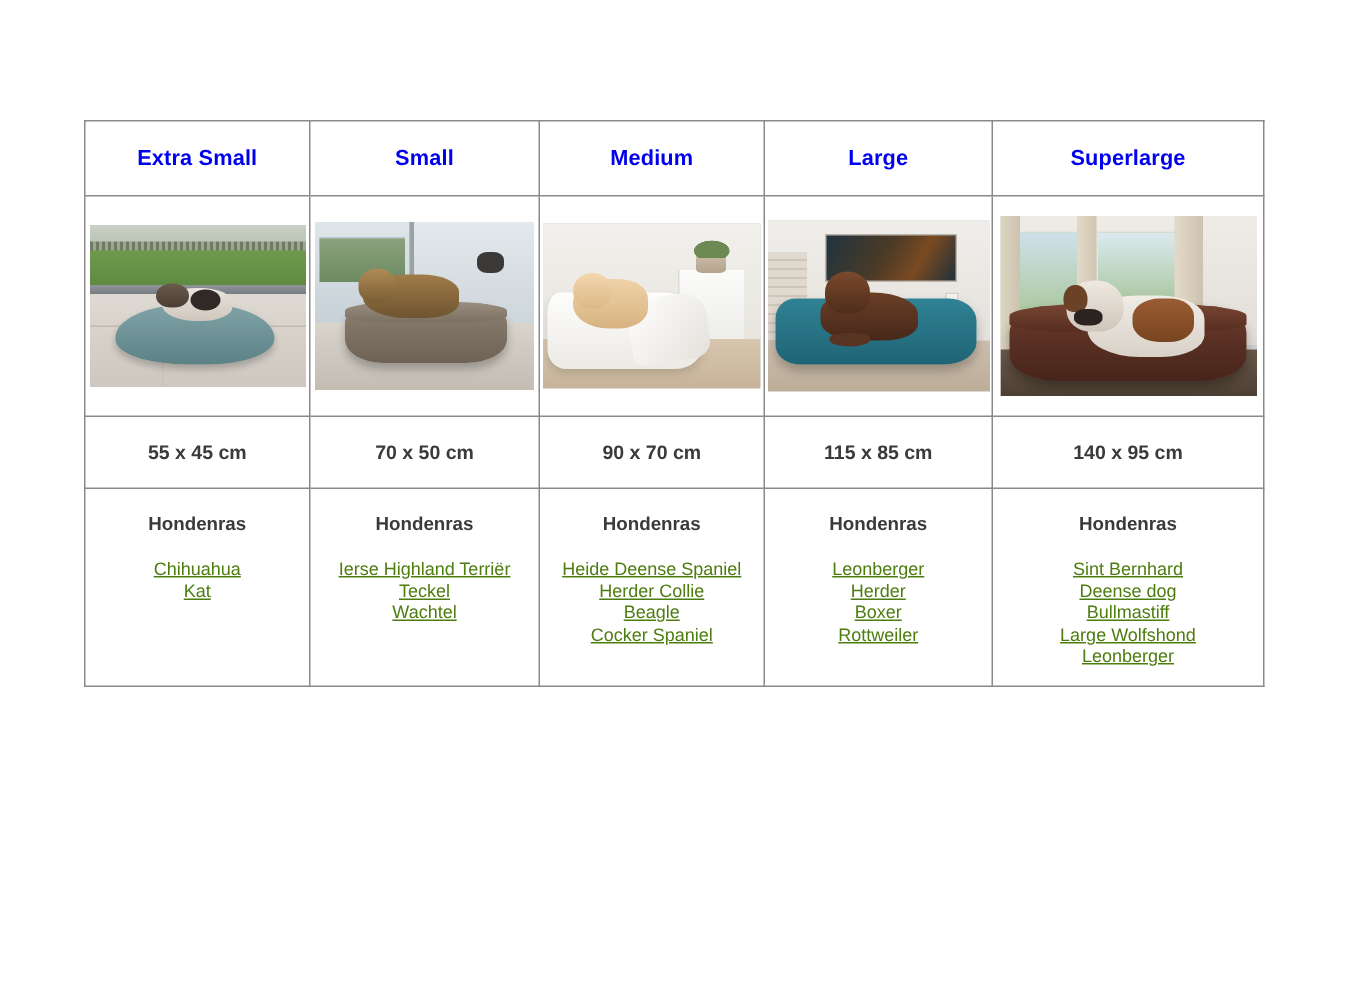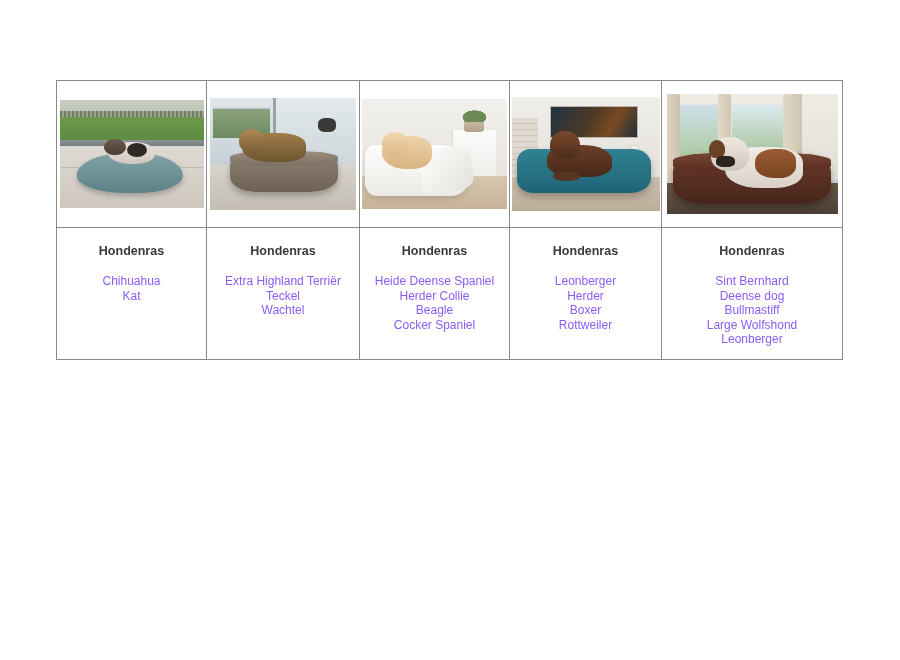--- a/index.html
+++ b/index.html
@@ -243,41 +243,59 @@
     padding-top: 16px;
     text-align: center;
   }
   .breeds-title {
     color: #3a3a3a;
     font-weight: bold;
     font-size: 12.5px;
     margin-bottom: 16px;
   }
   .breeds-list {
-    color: #8b5cf6;
+    color: #4d7c0f;
     font-size: 12px;
     line-height: 14.6px;
+    text-decoration: underline;
   }
   .breeds-list div { white-space: nowrap; }
 </style>
 </head>
 <body>
 
 <div class="page">
 
   <table class="size-table">
     <colgroup>
       <col class="c1">
         <col class="c2">
         <col class="c3">
         <col class="c4">
         <col class="c5">
     </colgroup>
     <tbody>
 
+      <tr class="row-header">
+        <td>
+          <div class="hdr-label">Extra Small</div>
+        </td>
+        <td>
+          <div class="hdr-label">Small</div>
+        </td>
+        <td>
+          <div class="hdr-label">Medium</div>
+        </td>
+        <td>
+          <div class="hdr-label">Large</div>
+        </td>
+        <td>
+          <div class="hdr-label">Superlarge</div>
+        </td>
+      </tr>
 
       <tr class="row-images">
         <td>
           <div class="photo-wrap">
             <div class="photo p1">
               <div class="layer sky"></div>
                 <div class="layer fence"></div>
               <div class="layer lawn"></div>
                 <div class="layer sill"></div>
               <div class="layer floor"></div>
@@ -352,36 +370,53 @@
                 <div class="layer dog"></div>
               <div class="layer dogsp"></div>
                 <div class="layer dogh"></div>
               <div class="layer dogear"></div>
                 <div class="layer dogmz"></div>
             </div>
           </div>
         </td>
       </tr>
 
+      <tr class="row-dims">
+        <td>
+          <div class="dim-label">55 x 45 cm</div>
+        </td>
+        <td>
+          <div class="dim-label">70 x 50 cm</div>
+        </td>
+        <td>
+          <div class="dim-label">90 x 70 cm</div>
+        </td>
+        <td>
+          <div class="dim-label">115 x 85 cm</div>
+        </td>
+        <td>
+          <div class="dim-label">140 x 95 cm</div>
+        </td>
+      </tr>
 
       <tr class="row-breeds">
         <td>
           <div class="breeds-cell">
             <div class="breeds-title">Hondenras</div>
             <div class="breeds-list">
                 <div>Chihuahua</div>
                 <div>Kat</div>
               </div>
           </div>
         </td>
         <td>
           <div class="breeds-cell">
             <div class="breeds-title">Hondenras</div>
             <div class="breeds-list">
-                <div>Extra Highland Terriër</div>
+                <div>Ierse Highland Terriër</div>
                 <div>Teckel</div>
                 <div>Wachtel</div>
               </div>
           </div>
         </td>
         <td>
           <div class="breeds-cell">
             <div class="breeds-title">Hondenras</div>
             <div class="breeds-list">
                 <div>Heide Deense Spaniel</div>

